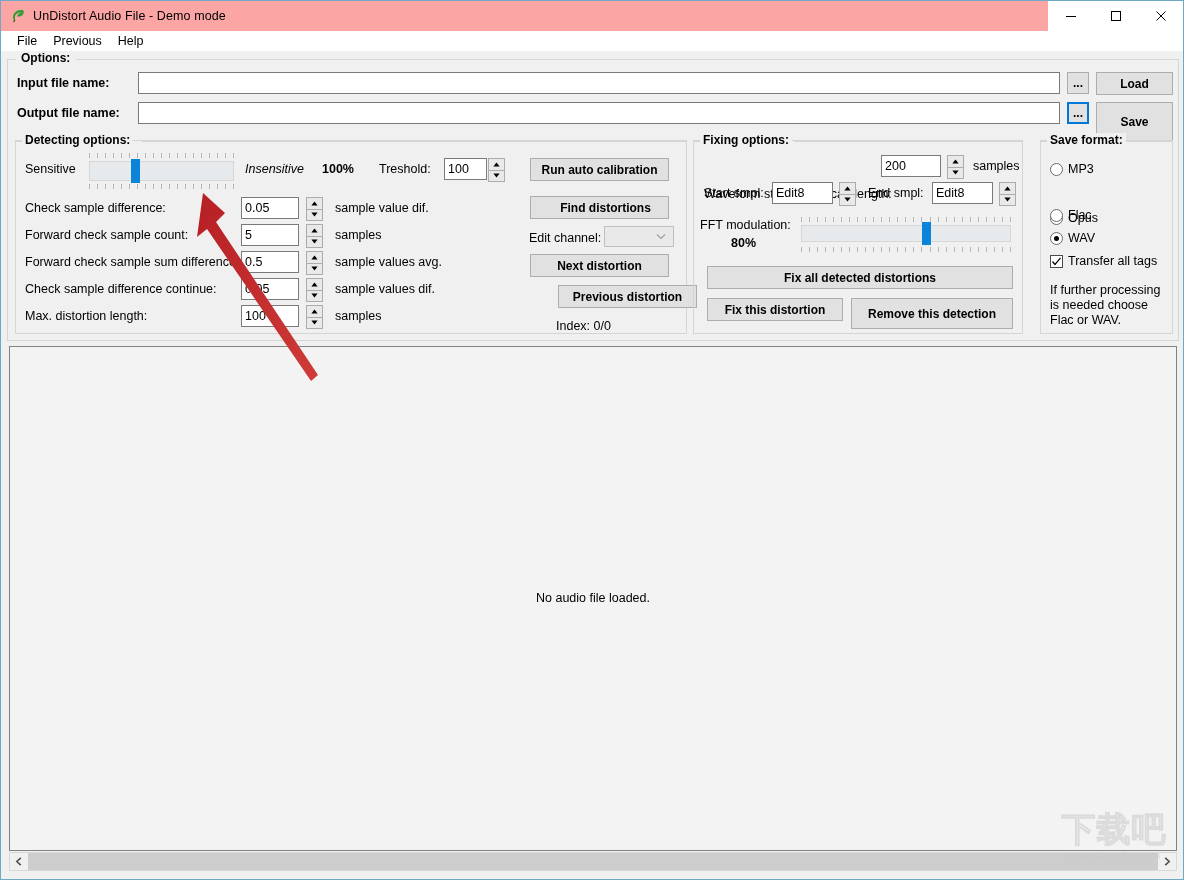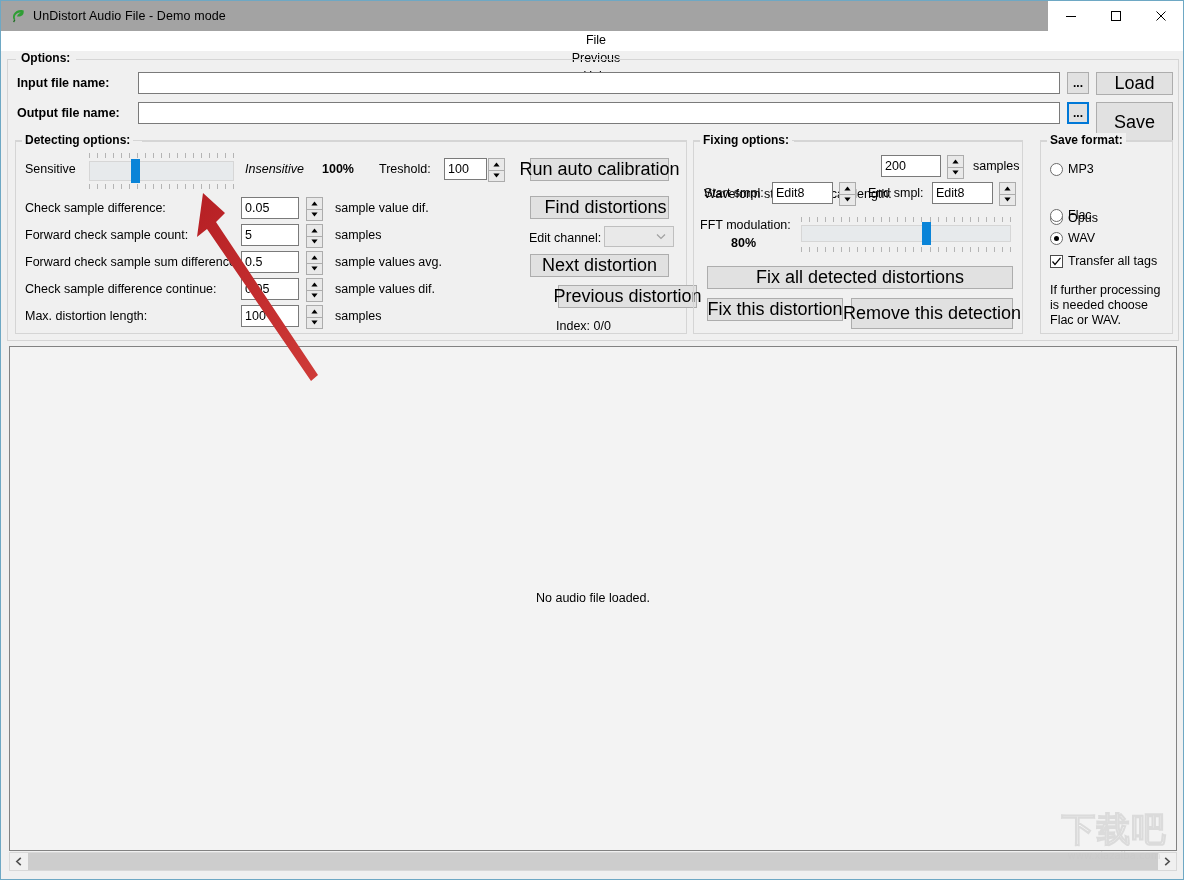--- a/index.html
+++ b/index.html
@@ -24,21 +24,21 @@
     background: #f0f0f0;
     overflow: hidden;
   }
 
   
   .titlebar {
     position: absolute;
     left: 0; top: 0;
     width: 1182px;
     height: 30px;
-    background: #a3a3a3;
+    background: #fca5a5;
     display: flex;
     align-items: center;
   }
   .title-icon {
     width: 16px; height: 16px;
     margin-left: 9px;
     margin-right: 7px;
     position: relative;
     flex: none;
   }
@@ -69,21 +69,20 @@
   .menubar {
     position: absolute;
     left: 0; top: 30px;
     width: 1182px;
     height: 20px;
     background: #ffffff;
     display: flex;
     align-items: center;
     padding-left: 8px;
     box-sizing: border-box;
-    flex-direction: column;
   }
   .menu-item {
     font-size: 12.5px;
     padding: 2px 8px;
     color: #000;
     white-space: nowrap;
   }
 
   
   .groupbox {
@@ -145,22 +144,22 @@
     outline: none;
   }
 
   
   .btn {
     position: absolute;
     box-sizing: border-box;
     border: 1px solid #adadad;
     background: #e1e1e1;
     font-family: "Liberation Sans", sans-serif;
-    font-size: 18px;
-    font-weight: normal;
+    font-size: 12px;
+    font-weight: bold;
     color: #000;
     display: flex;
     align-items: center;
     justify-content: center;
     white-space: nowrap;
     cursor: default;
   }
   .btn.small {
     font-weight: bold;
     font-size: 12px;

